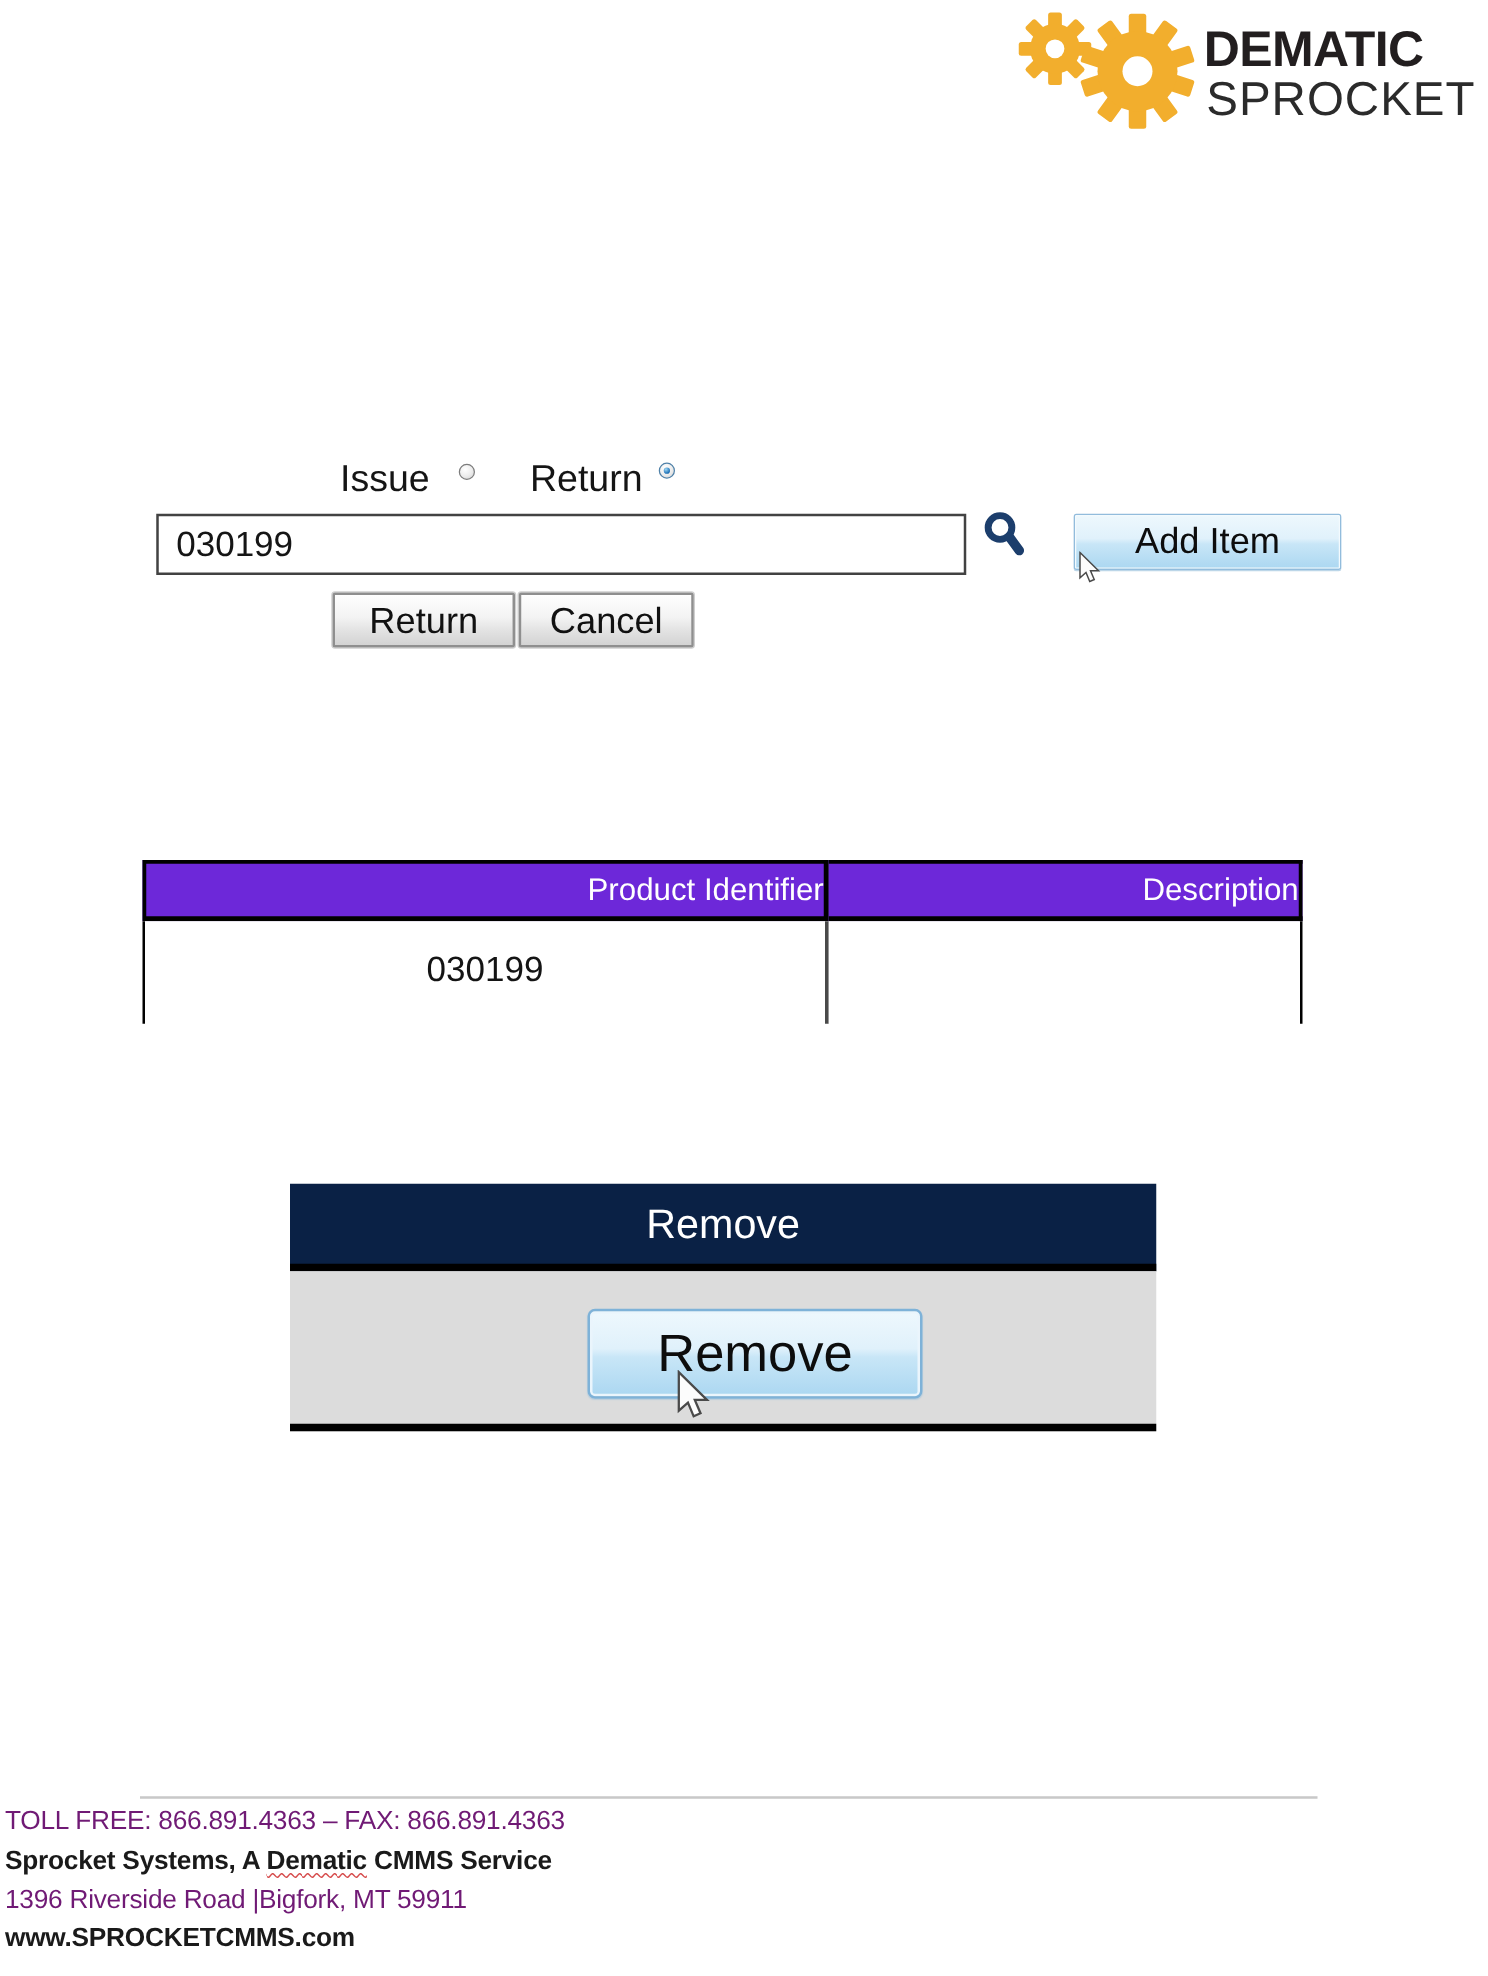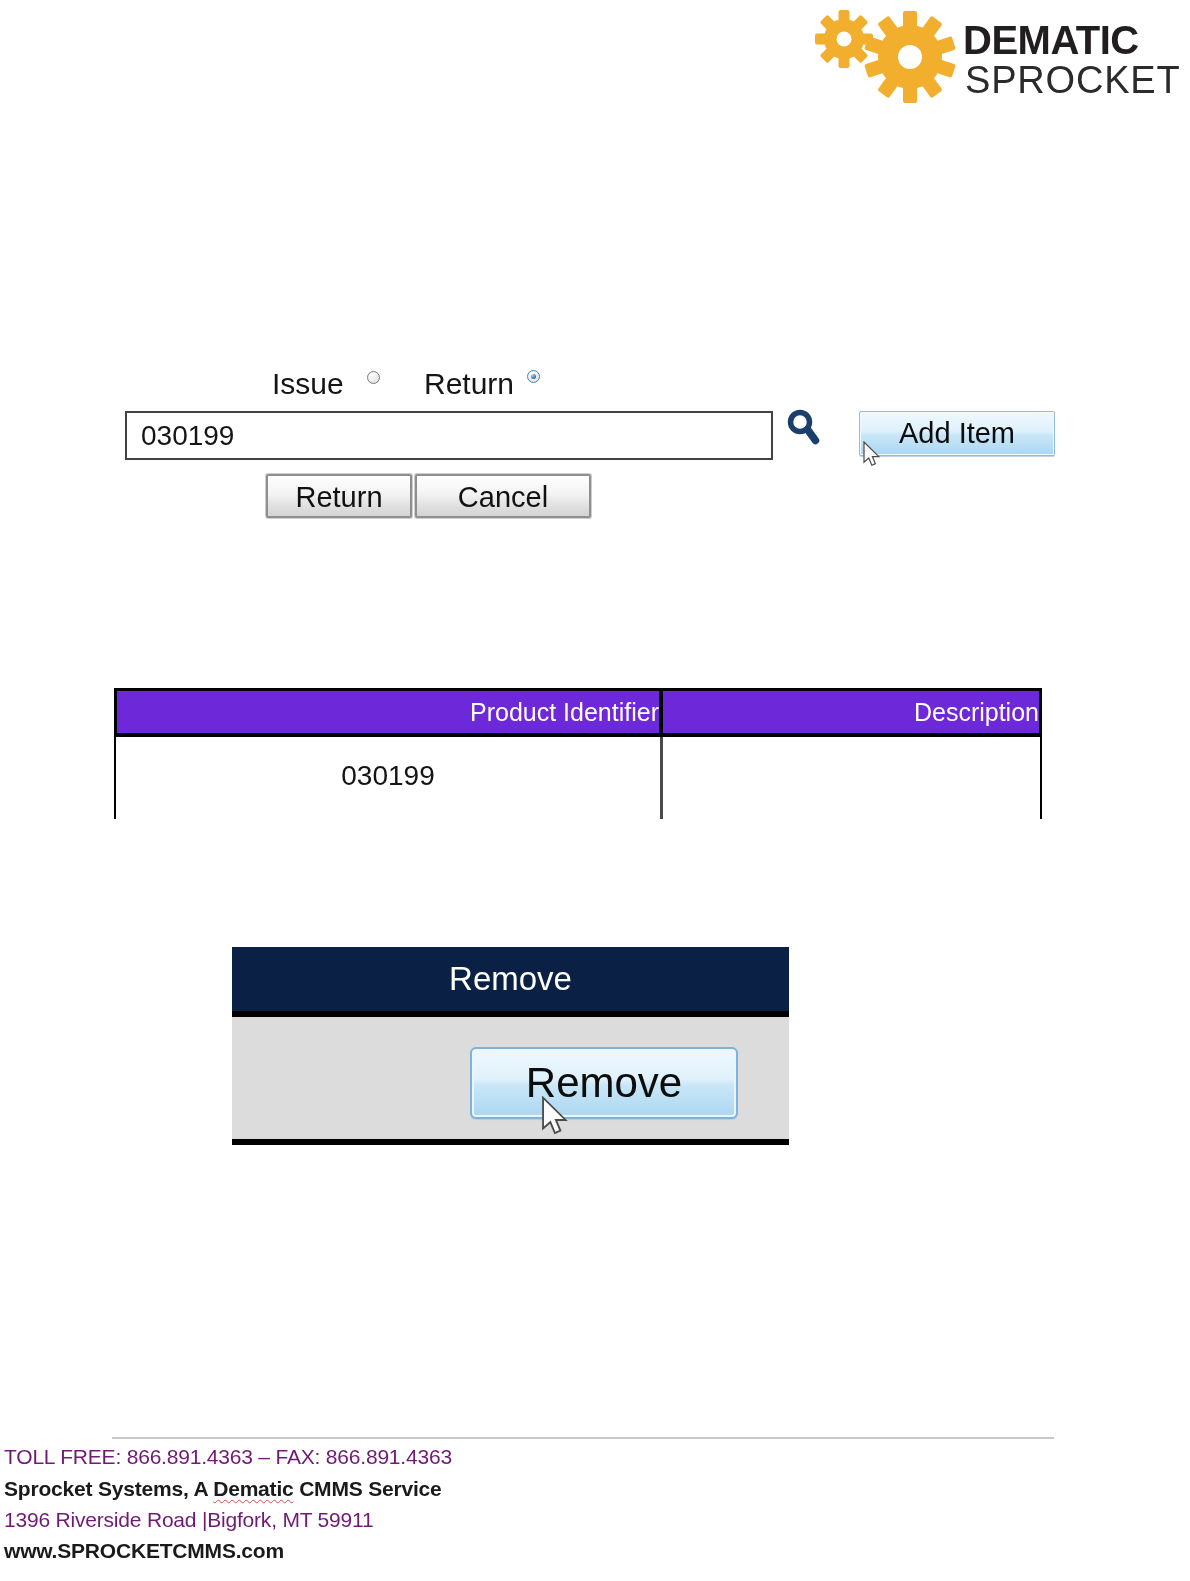--- a/index.html
+++ b/index.html
@@ -28,47 +28,47 @@
          background:radial-gradient(circle at 35% 30%, #9fd8f5 0%, #1b6fb5 70%, #0d4f8c 100%);}
 
   
   .item-input{position:absolute;left:125px;top:411px;width:648px;height:49px;
       border:2px solid #424242;box-sizing:border-box;font-family:"Liberation Sans",sans-serif;
       font-size:28px;color:#151515;padding:0 0 0 14px;background:#fff;outline:none;}
   .search-icon{left:786px;top:409px;cursor:pointer;}
   .btn-blue{
       background:linear-gradient(180deg,#eef8fd 0%,#e0f1fb 44%,#c8e6f7 54%,#abd7f1 100%);
       text-align:center;color:#0d0d0d;box-sizing:border-box;cursor:pointer;}
-  .add-item-btn{left:859px;top:411px;width:196px;height:45px;line-height:43px;
+  .add-item-btn{left:859px;top:411px;width:214px;height:45px;line-height:43px;
       font-size:29px;border:1px solid #92bcdc;border-radius:2px;
       box-shadow:0 1px 0 #bcd6e8, inset 0 0 0 1px #f3fafe;}
 
   
   .btn-gray{position:absolute;top:474px;height:44px;line-height:42px;text-align:center;
       font-size:29px;color:#111;border:2px solid #8f8f8f;border-radius:2px;box-sizing:border-box;
       background:linear-gradient(180deg,#fefefe 0%,#f3f3f3 45%,#e3e3e3 70%,#d3d3d3 100%);
       box-shadow:inset 0 1px 0 #ffffff, 0 0 0 1px #cfcfcf;cursor:pointer;}
   .return-btn{left:266px;width:146px;}
-  .cancel-btn{left:415px;width:176px;}
+  .cancel-btn{left:415px;width:140px;}
 
   
   .items-table{left:114px;top:688px;width:928px;display:grid;
       grid-template-columns:549px 379px;}
   .items-table .th{background:#6d28d9;color:#ffffff;font-size:25px;text-align:right;
       height:49px;line-height:42px;box-sizing:border-box;
       border-top:3px solid #000;border-bottom:4px solid #000;}
   .th-left{border-left:3px solid #000;border-right:4px solid #000;}
   .th-right{border-right:3px solid #000;}
   .items-table .td{background:#ffffff;font-size:28px;color:#141414;text-align:center;
       height:82px;line-height:78px;box-sizing:border-box;}
   .td-left{border-left:2px solid #000;border-right:3px solid #4a4a4a;}
   .td-right{border-right:2px solid #000;}
 
   
-  .remove-panel{left:232px;top:947px;width:557px;}
+  .remove-panel{left:232px;top:947px;width:693px;}
   .remove-header{height:64px;line-height:64px;background:#0A2145;color:#fff;
       text-align:center;font-size:33px;border-bottom:6px solid #000;}
   .remove-body{height:122px;background:#dcdcdc;border-bottom:6px solid #000;position:relative;}
   .remove-btn{position:absolute;left:238px;top:30px;width:268px;height:72px;line-height:68px;
       font-size:42px;border:2px solid #7eb2d8;border-radius:6px;
       box-shadow:inset 0 0 0 2px #eaf5fc, 0 1px 1px #b9cedd;}
 
   
   .footer-rule{left:112px;top:1437px;width:942px;height:2px;background:#c8c8c8;}
   .f-line{position:absolute;left:4px;font-size:21px;letter-spacing:-0.2px;white-space:nowrap;}

